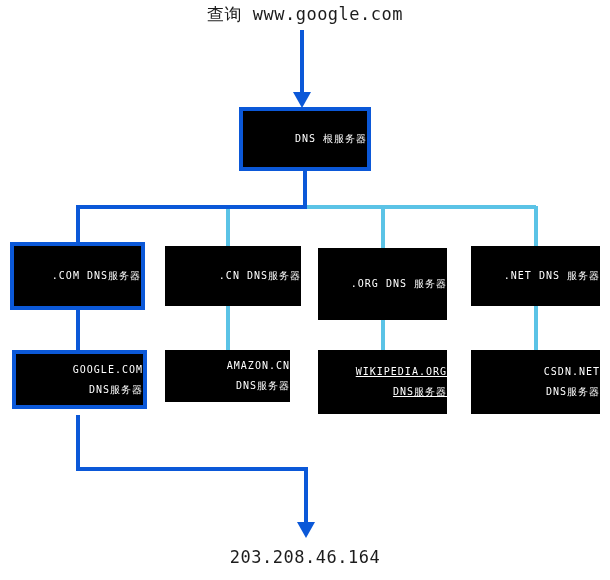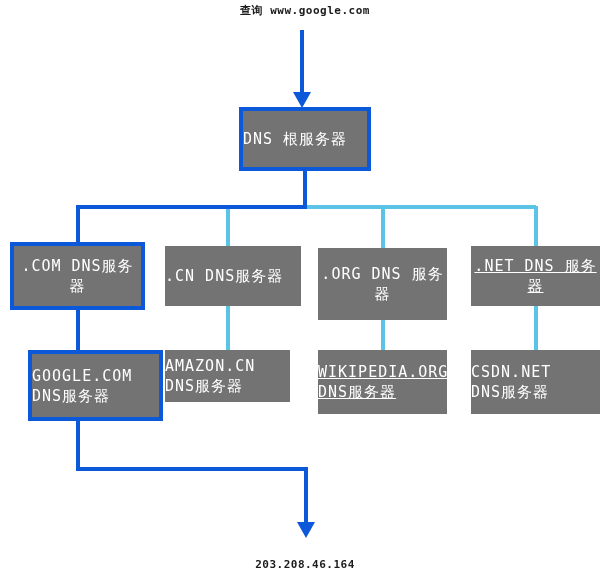--- a/index.html
+++ b/index.html
@@ -1,35 +1,35 @@
 <!DOCTYPE html>
 <html><head>
 <meta charset="utf-8">
 <style>
   html,body{margin:0;padding:0;}
   body{width:610px;height:580px;position:relative;background:#ffffff;overflow:hidden;
        font-family:"DejaVu Sans Mono","Liberation Mono",monospace;}
   #stage{position:absolute;left:0;top:0;width:610px;height:580px;}
   svg.wires{position:absolute;left:0;top:0;z-index:1;}
   .caption{position:absolute;left:0;width:610px;text-align:center;color:#1c1c1c;
-           font-size:11px;font-weight:bold;letter-spacing:0.5px;z-index:2;}
+           font-size:17px;font-weight:normal;letter-spacing:0.5px;z-index:2;}
   #query-caption{top:3px;}
-  #result-caption{top:547px;margin-top:11px;}
-  .node{position:absolute;z-index:2;background:#737373;color:#ffffff;
-        display:flex;flex-direction:column;align-items:flex-start;justify-content:center;
-        text-align:center;font-size:15px;letter-spacing:1px;line-height:20px;
+  #result-caption{top:547px;}
+  .node{position:absolute;z-index:2;background:#000000;color:#ffffff;
+        display:flex;flex-direction:column;align-items:flex-end;justify-content:center;
+        text-align:center;font-size:10px;letter-spacing:1px;line-height:20px;
         box-sizing:border-box;}
   .node.hl{border:4px solid #0b58d8;}
   
   #node-root      {left:239px;top:107px;width:132px;height:64px;}
   #node-tld-com   {left:10px; top:242px;width:135px;height:68px;}
   #node-tld-cn    {left:165px;top:246px;width:136px;height:60px;}
   #node-tld-org   {left:318px;top:248px;width:129px;height:72px;}
-  #node-tld-net   {left:471px;top:246px;width:129px;height:60px;text-decoration:underline;}
-  #node-auth-google   {left:28px; top:350px;width:135px;height:71px;}
+  #node-tld-net   {left:471px;top:246px;width:129px;height:60px;}
+  #node-auth-google   {left:12px; top:350px;width:135px;height:59px;}
   #node-auth-amazon   {left:165px;top:350px;width:125px;height:52px;}
   #node-auth-wikipedia{left:318px;top:350px;width:129px;height:64px;text-decoration:underline;}
   #node-auth-csdn     {left:471px;top:350px;width:129px;height:64px;}
 </style>
 </head>
 <body>
 
 <div id="stage">
 
   <div class="caption" id="query-caption">查询 www.google.com</div>

